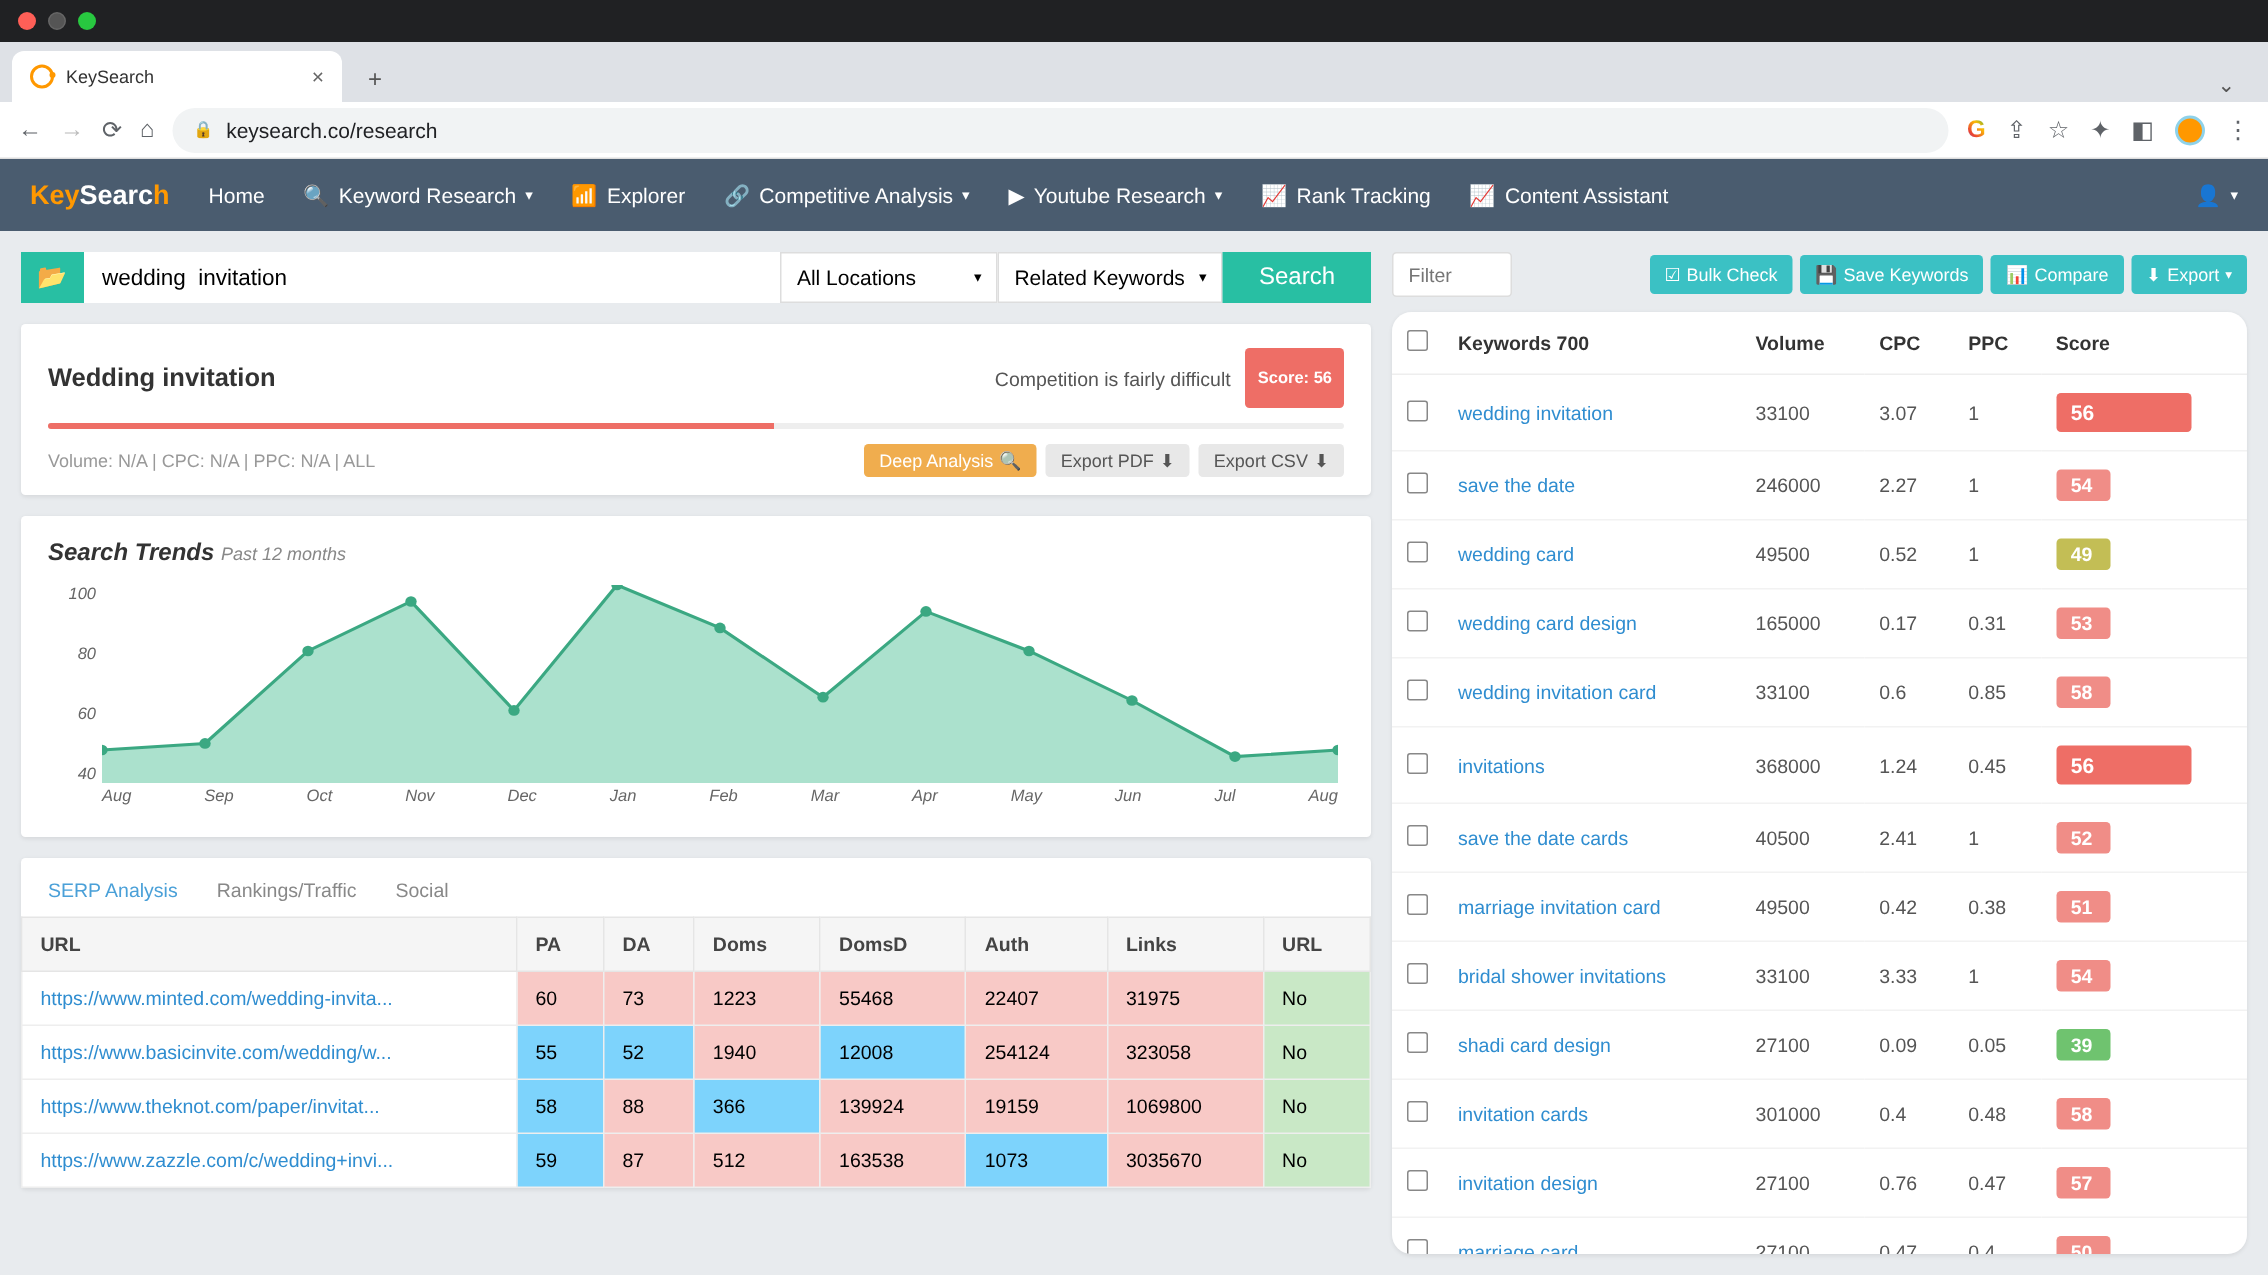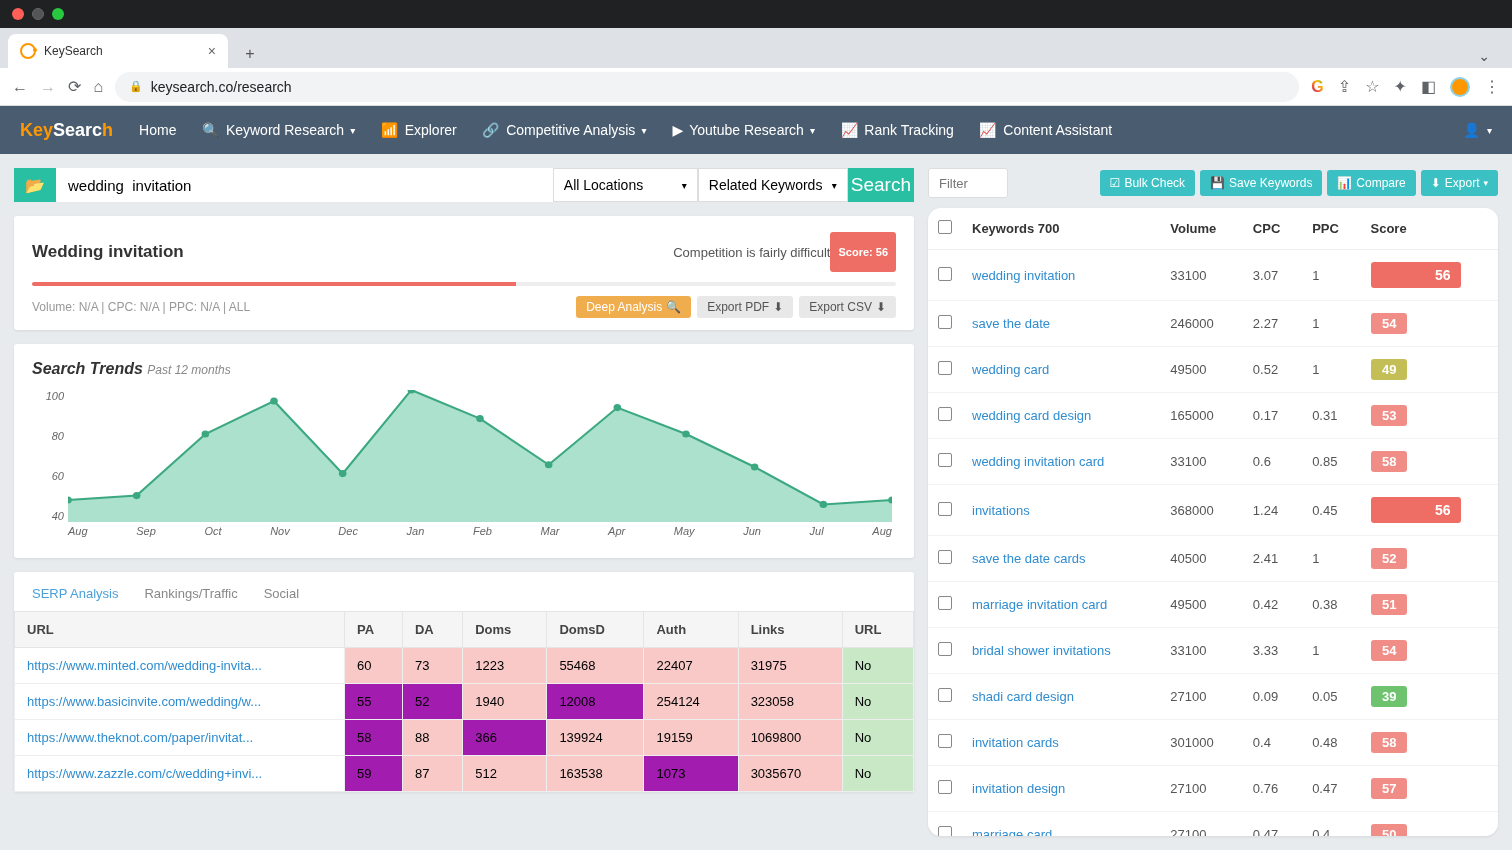--- a/index.html
+++ b/index.html
@@ -39,21 +39,21 @@
 
 .page { background: #e8ebee; padding: 14px; display: flex; gap: 14px; height: calc(850px - 28px - 40px - 38px - 48px); overflow:hidden; }
 .col-left { flex: 1; display: flex; flex-direction: column; gap: 14px; min-width:0; }
 .col-right { width: 570px; display: flex; flex-direction: column; gap: 10px; }
 
 
 .search-row { display: flex; gap: 0; }
 .folder-btn { width: 42px; height: 34px; background: #28bfa3; color: #fff; display: flex; align-items: center; justify-content: center; font-size: 16px; cursor:pointer; }
 .search-input { flex: 1; height: 34px; background: #fff; border: none; padding: 0 12px; font-size: 15px; outline: none; }
 .sel { height: 34px; background: #fff; border: 1px solid #ddd; padding: 0 10px; font-size: 14px; display: flex; align-items: center; gap: 8px; cursor:pointer; width: 145px; justify-content: space-between; }
-.search-btn { height: 34px; background: #28bfa3; color: #fff; border: none; padding: 0 3px; font-size: 19px; cursor: pointer; }
+.search-btn { height: 34px; background: #28bfa3; color: #fff; border: none; padding: 0 24px; font-size: 16px; cursor: pointer; }
 
 
 .card { background: #fff; border-radius: 3px; box-shadow: 0 1px 3px rgba(0,0,0,0.08); }
 .result-header { padding: 16px 18px 12px; }
 .rh-top { display: flex; align-items: center; justify-content: space-between; }
 .rh-title { font-size: 17px; font-weight: 600; color: #333; }
 .comp-text { font-size: 13px; color: #555; }
 .score-badge { background: #ee6e66; color: #fff; font-size: 11px; padding: 14px 8px; border-radius: 3px; font-weight:600; }
 .thin-bar { height: 4px; background: #eee; margin-top: 10px; border-radius: 2px; overflow: hidden; }
 .thin-bar-fill { height: 100%; background: #ee6e66; width: 56%; }
@@ -74,36 +74,36 @@
 
 
 .serp { padding: 14px 0 0; }
 .serp-tabs { display:flex; gap:26px; padding:0 18px 10px; font-size:13px; color:#888; }
 .serp-tabs .active { color:#4aa0d8; }
 .serp-table { width:100%; border-collapse:collapse; font-size:13px; }
 .serp-table th { text-align:left; padding:10px 12px; background:#f5f5f5; color:#444; font-weight:600; border:1px solid #e5e5e5; }
 .serp-table td { padding:10px 12px; border:1px solid #eee; }
 .serp-table td.link a { color:#2f8dd0; text-decoration:none; }
 .cell-red { background:#f8c9c6; }
-.cell-yellow { background:#a21caf; }
+.cell-yellow { background:#7dd3fc; }
 .cell-green { background:#c9e8c6;margin-left:16px; }
 
 
 .rc-top { display:flex; gap:8px; align-items:center; }
 .filter-input { height:30px; border:1px solid #ddd; border-radius:3px; padding:0 10px; font-size:13px; width:80px; background:#fff; }
 .rc-btns { margin-left:auto; display:flex; gap:5px; }
 .btn-teal { background:#3bc1c4; color:#fff; font-size:12px; padding:6px 10px; border-radius:3px; border:none; cursor:pointer; display:flex; align-items:center; gap:4px; }
 
 .kw-table-wrap { background:#fff; border-radius:13px; box-shadow:0 1px 3px rgba(0,0,0,0.08); flex:1; overflow-y:auto; }
 .kw-table { width:100%; border-collapse:collapse; font-size:13px; }
 .kw-table th { text-align:left; padding:12px 10px; color:#333; font-weight:600; border-bottom:1px solid #eee; }
 .kw-table td { padding:12px 10px; border-bottom:1px solid #f2f2f2; color:#555; }
 .kw-table .kw-link { color:#2f8dd0; cursor:pointer; }
 .kw-check { width:14px; height:14px; border:1.5px solid #888; border-radius:2px; display:inline-block; cursor:pointer; }
-.score-pill { display:inline-block; min-width:36px; text-align:right; padding:3px 10px; border-radius:3px; color:#fff; font-size:13px; font-weight:600; }
+.score-pill { display:inline-block; min-width:36px; text-align:left; padding:3px 10px; border-radius:3px; color:#fff; font-size:13px; font-weight:600; }
 .score-pill.wide { min-width:90px; font-size:14px; padding:5px 10px; }
 .sc-red { background:#ee6e66; }
 .sc-salmon { background:#f08d87; }
 .sc-olive { background:#c3be55; }
 .sc-green { background:#6fc36f; }
 </style>
 </head>
 <body>
 
 <div class="window-bar">
@@ -197,21 +197,21 @@
       <div class="sel" style="width:150px;">
           <span>Related Keywords</span>
           <span style="font-size:10px;">▾</span>
         </div>
       <button class="search-btn">Search</button>
     </div>
 
     <div class="card result-header">
       <div class="rh-top">
         <div class="rh-title">Wedding invitation</div>
-        <div style="display:flex; align-items:center;">
+        <div style="display:flex; gap:10px; align-items:center;">
           <span class="comp-text">Competition is fairly difficult</span>
           <span class="score-badge">Score: 56</span>
         </div>
       </div>
       <div class="thin-bar">
           <div class="thin-bar-fill"></div>
         </div>
       <div class="rh-sub">
         <span>Volume: N/A | CPC: N/A | PPC: N/A | ALL</span>
         <div class="rh-btns">

